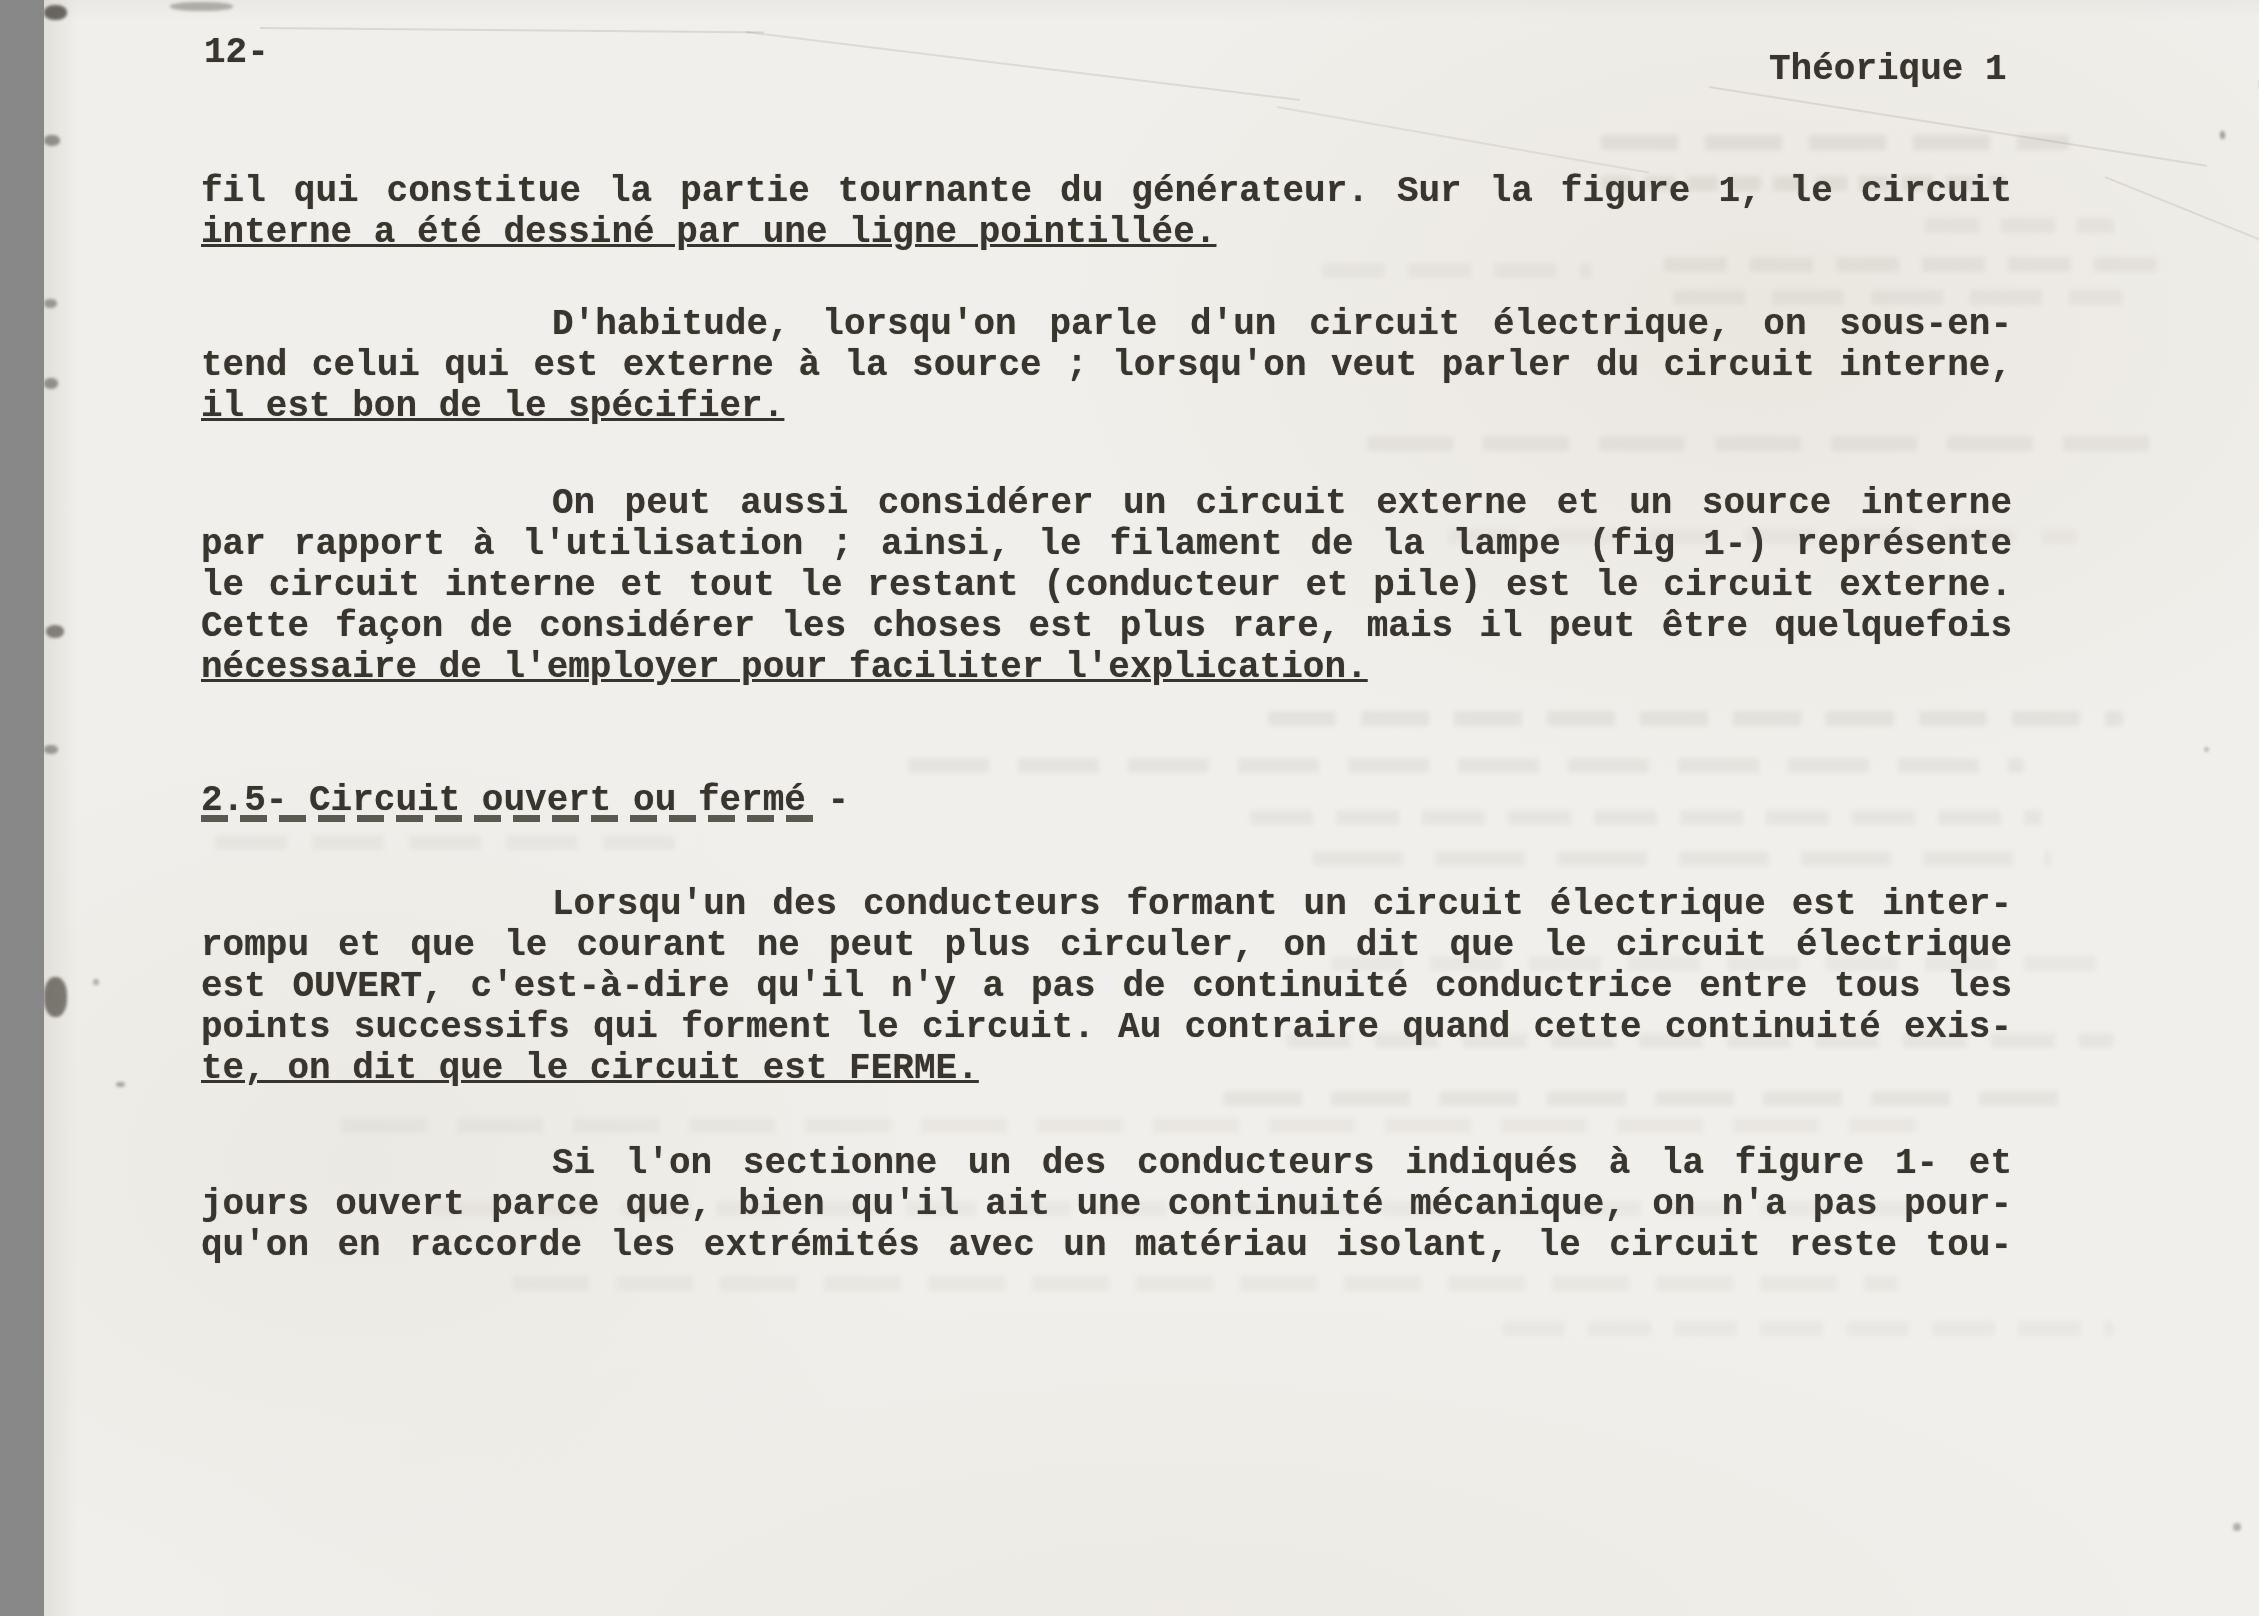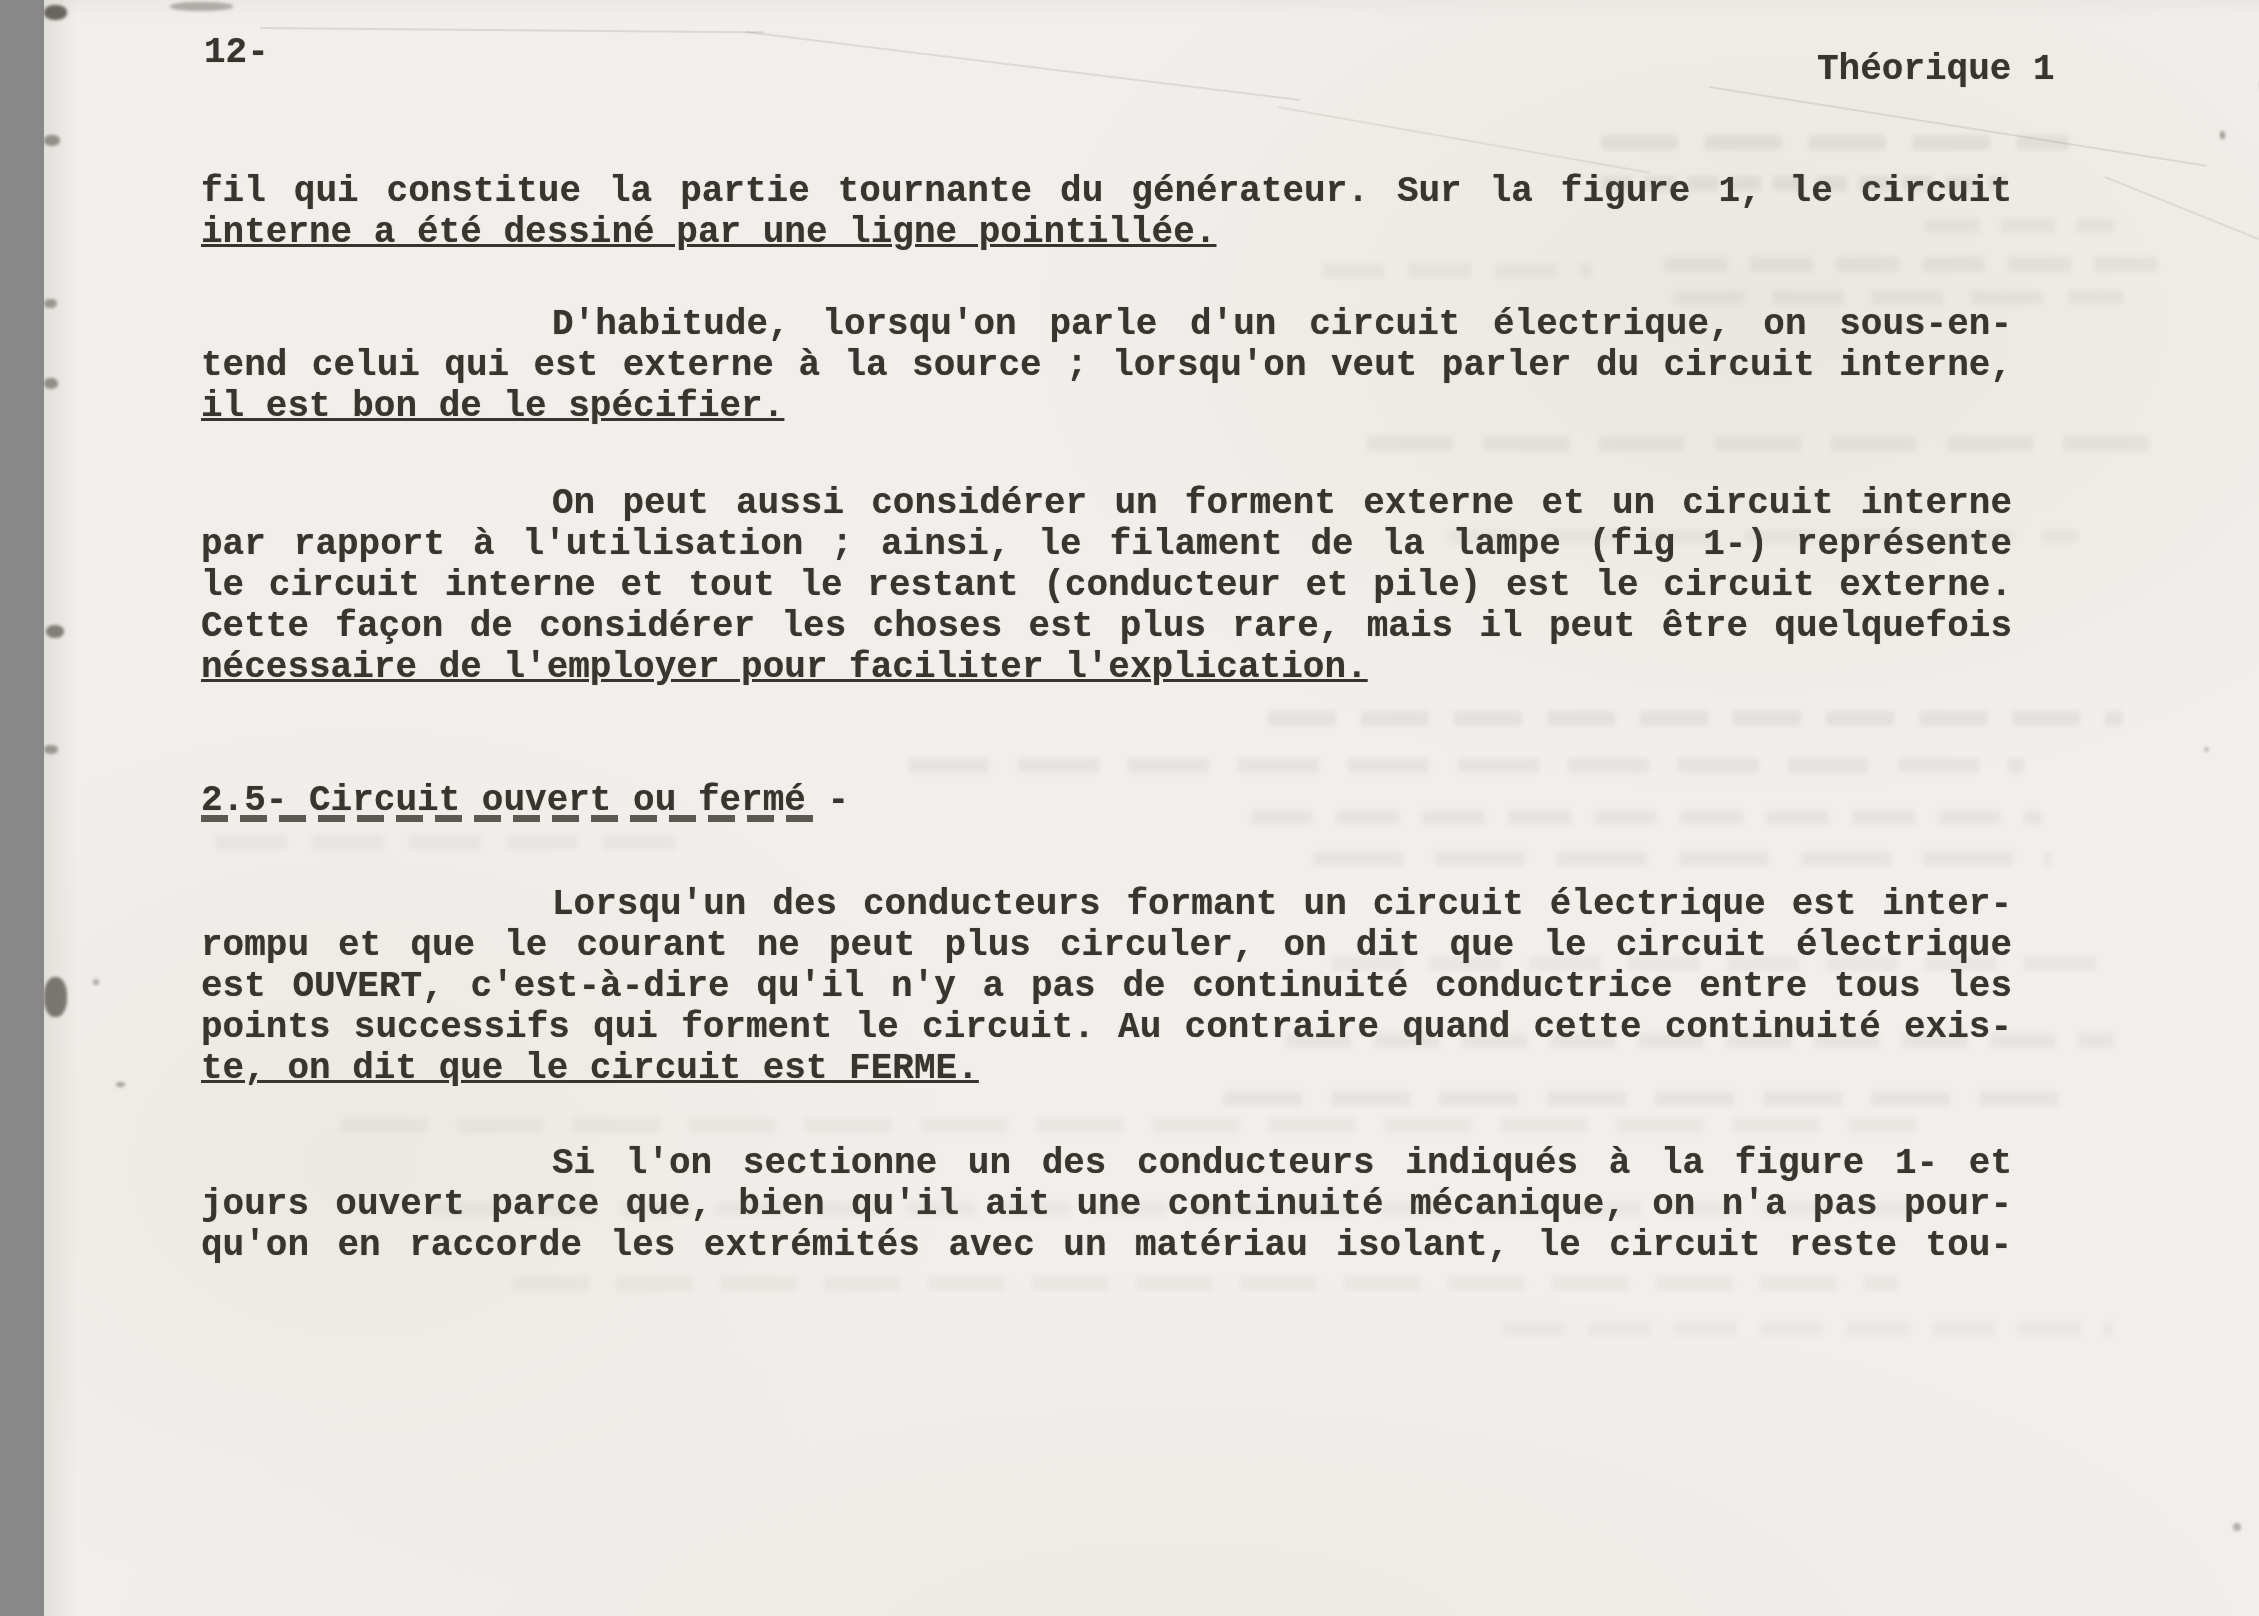--- a/index.html
+++ b/index.html
@@ -38,35 +38,35 @@
   .bleed{position:absolute;height:15.3px;filter:blur(2.7px);border-radius:3.6px;pointer-events:none;}
   .blob{position:absolute;background:#3f3b35;border-radius:45%;filter:blur(1.4px);pointer-events:none;}
   .crease{position:absolute;height:1.8px;background:#8d8880;transform-origin:left center;filter:blur(0.7px);pointer-events:none;}
 </style>
 </head>
 <body>
 
 <div class="page">
 
   <span class="hdr" style="left:160px;top:32px;">12-</span>
-  <span class="hdr" style="left:1773px;top:49px;text-align:center;">Théorique 1</span>
+  <span class="hdr" style="left:1725px;top:49px;text-align:center;">Théorique 1</span>
 
   <div class="para" style="top:171px">
     <div class="line">fil qui constitue la partie tournante du générateur. Sur la figure 1, le circuit</div>
     <div class="line end">interne a été dessiné par une ligne pointillée.</div>
   </div>
 
   <div class="para" style="top:304px">
     <div class="line indent">D'habitude, lorsqu'on parle d'un circuit électrique, on sous-en-</div>
     <div class="line">tend celui qui est externe à la source ; lorsqu'on veut parler du circuit interne,</div>
     <div class="line end">il est bon de le spécifier.</div>
   </div>
 
   <div class="para" style="top:483px">
-    <div class="line indent">On peut aussi considérer un forment externe et un circuit interne</div>
+    <div class="line indent">On peut aussi considérer un circuit externe et un source interne</div>
     <div class="line">par rapport à l'utilisation ; ainsi, le filament de la lampe (fig 1-) représente</div>
     <div class="line">le circuit interne et tout le restant (conducteur et pile) est le circuit externe.</div>
     <div class="line">Cette façon de considérer les choses est plus rare, mais il peut être quelquefois</div>
     <div class="line end">nécessaire de l'employer pour faciliter l'explication.</div>
   </div>
 
   <div class="heading">2.5- Circuit ouvert ou fermé -</div>
   <div class="heading-underline"></div>
 
   <div class="para" style="top:884px">

